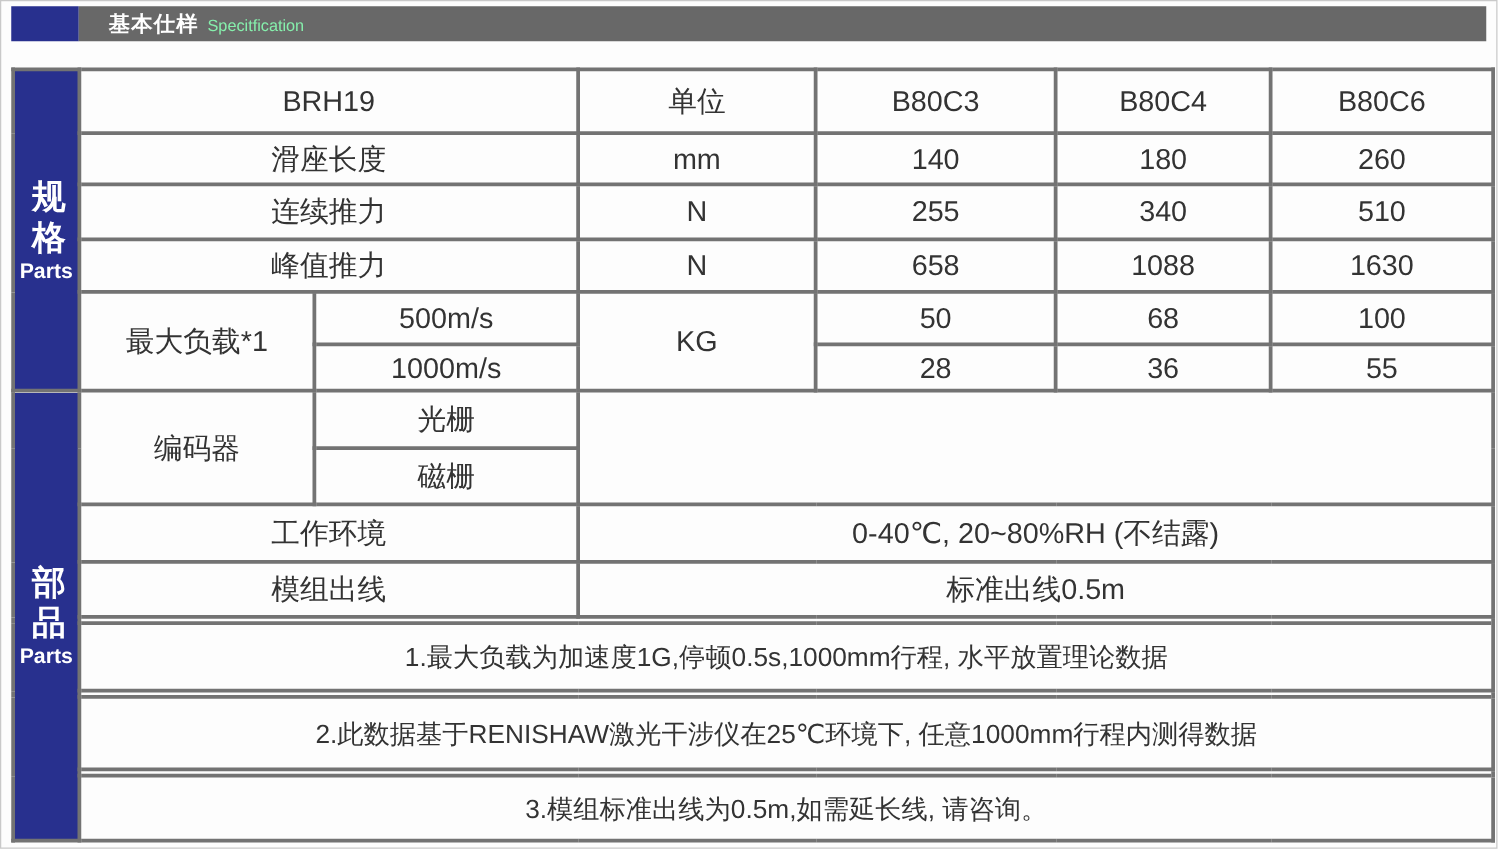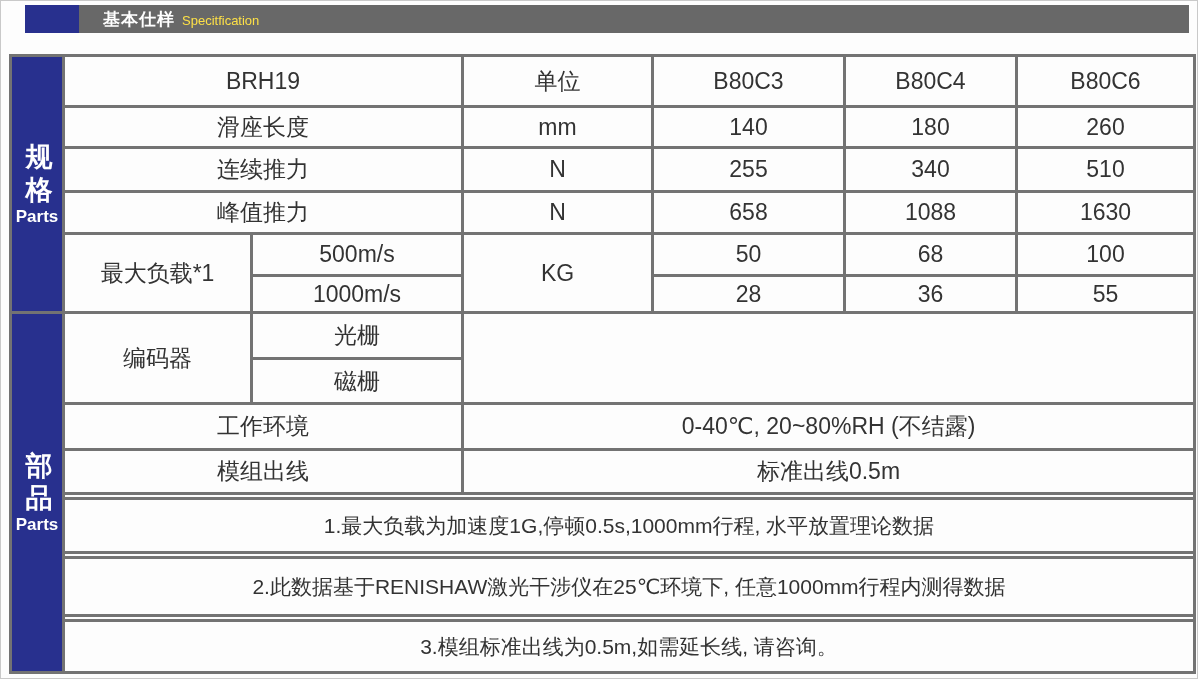--- a/index.html
+++ b/index.html
@@ -11,30 +11,30 @@
   }
   .page {
     position: relative;
     width: 1198px; height: 679px;
     border: 1px solid #c9c9c9;
     background: #fdfdfd;
     overflow: hidden;
   }
   
   .header {
-    position: absolute; top: 4px; left: 24px; right: 8px;
+    position: absolute; top: 4px; left: 8px; right: 8px;
     height: 28px; display: flex; align-items: stretch;
   }
   .header-accent { width: 54px; background: #28308e; }
   .header-bar {
     flex: 1; background: #686868; display: flex; align-items: center;
     padding-left: 24px; color: #ffffff;
   }
   .title-zh { font-size: 17px; font-weight: bold; letter-spacing: 1px; }
-  .title-en { font-size: 13px; margin-left: 7px; margin-top: 3px; color: #fde047; }
+  .title-en { font-size: 13px; margin-left: 7px; margin-top: 3px; color: #86efac; }
   
   table.spec {
     position: absolute; top: 53px; left: 8px;
     border-collapse: collapse; table-layout: fixed;
     width: 1184px;
     border: 2px solid #3f3f3f;
     font-size: 23px;
   }
   table.spec td {
     border: 3px solid #737373;

